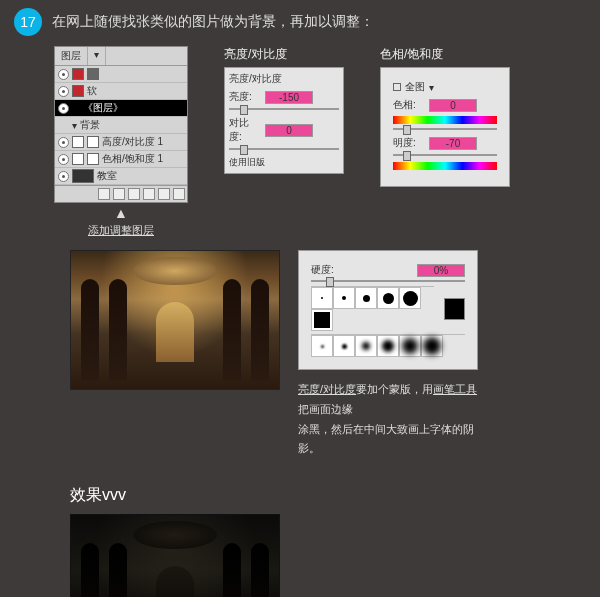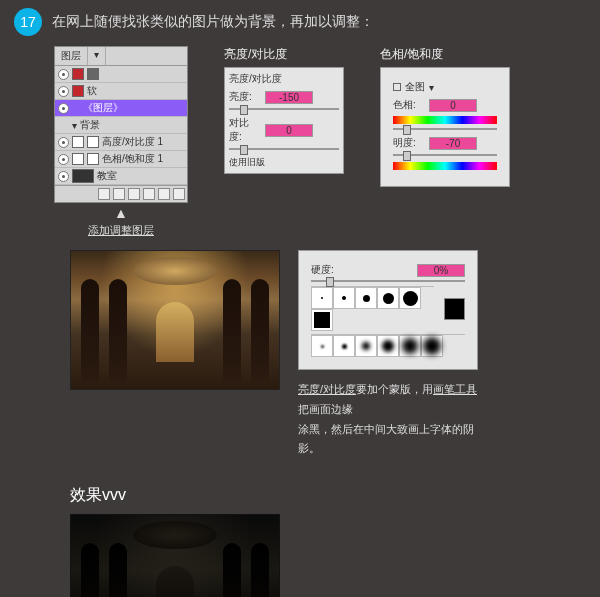--- a/index.html
+++ b/index.html
@@ -6,21 +6,21 @@
 body{background:#3e3a39;color:#ccc;width:600px;height:597px;overflow:hidden;font-size:12px}
 .wrap{padding:8px 14px}
 .head{display:flex;align-items:center;gap:10px;margin-bottom:10px}
 .badge{width:28px;height:28px;border-radius:50%;background:#0bb3e6;color:#fff;display:flex;align-items:center;justify-content:center;font-size:14px;font-weight:500}
 .intro{font-size:14px;color:#ddd}
 .row1{display:flex;gap:36px;align-items:flex-start;margin-left:40px}
 .layers{width:134px;background:#d4d4d4;border:1px solid #888;font-size:10px;color:#333}
 .layers .tab{display:flex;border-bottom:1px solid #999}
 .layers .tab span{padding:2px 6px;border-right:1px solid #aaa}
 .layers .lr{display:flex;align-items:center;height:17px;border-bottom:1px solid #bbb;padding:0 3px;gap:3px}
-.layers .lr.sel{background:#8b5cf6;color:#fff}
+.layers .lr.sel{background:#000000;color:#fff}
 .eye{width:11px;height:11px;border:1px solid #777;background:#fff;border-radius:50%;position:relative}
 .eye::after{content:"";position:absolute;inset:3px;background:#555;border-radius:50%}
 .sw{width:12px;height:12px;border:1px solid #666}
 .red{background:#c1272d}
 .gray{background:#666}
 .white{background:#fff}
 .thumb{width:22px;height:14px;background:#333;border:1px solid #666}
 .layers .foot{display:flex;justify-content:flex-end;gap:3px;padding:2px;border-top:1px solid #999}
 .fi{width:12px;height:12px;border:1px solid #888;background:#eee}
 .arrow{text-align:center;font-size:14px;color:#ddd;margin-top:2px}

